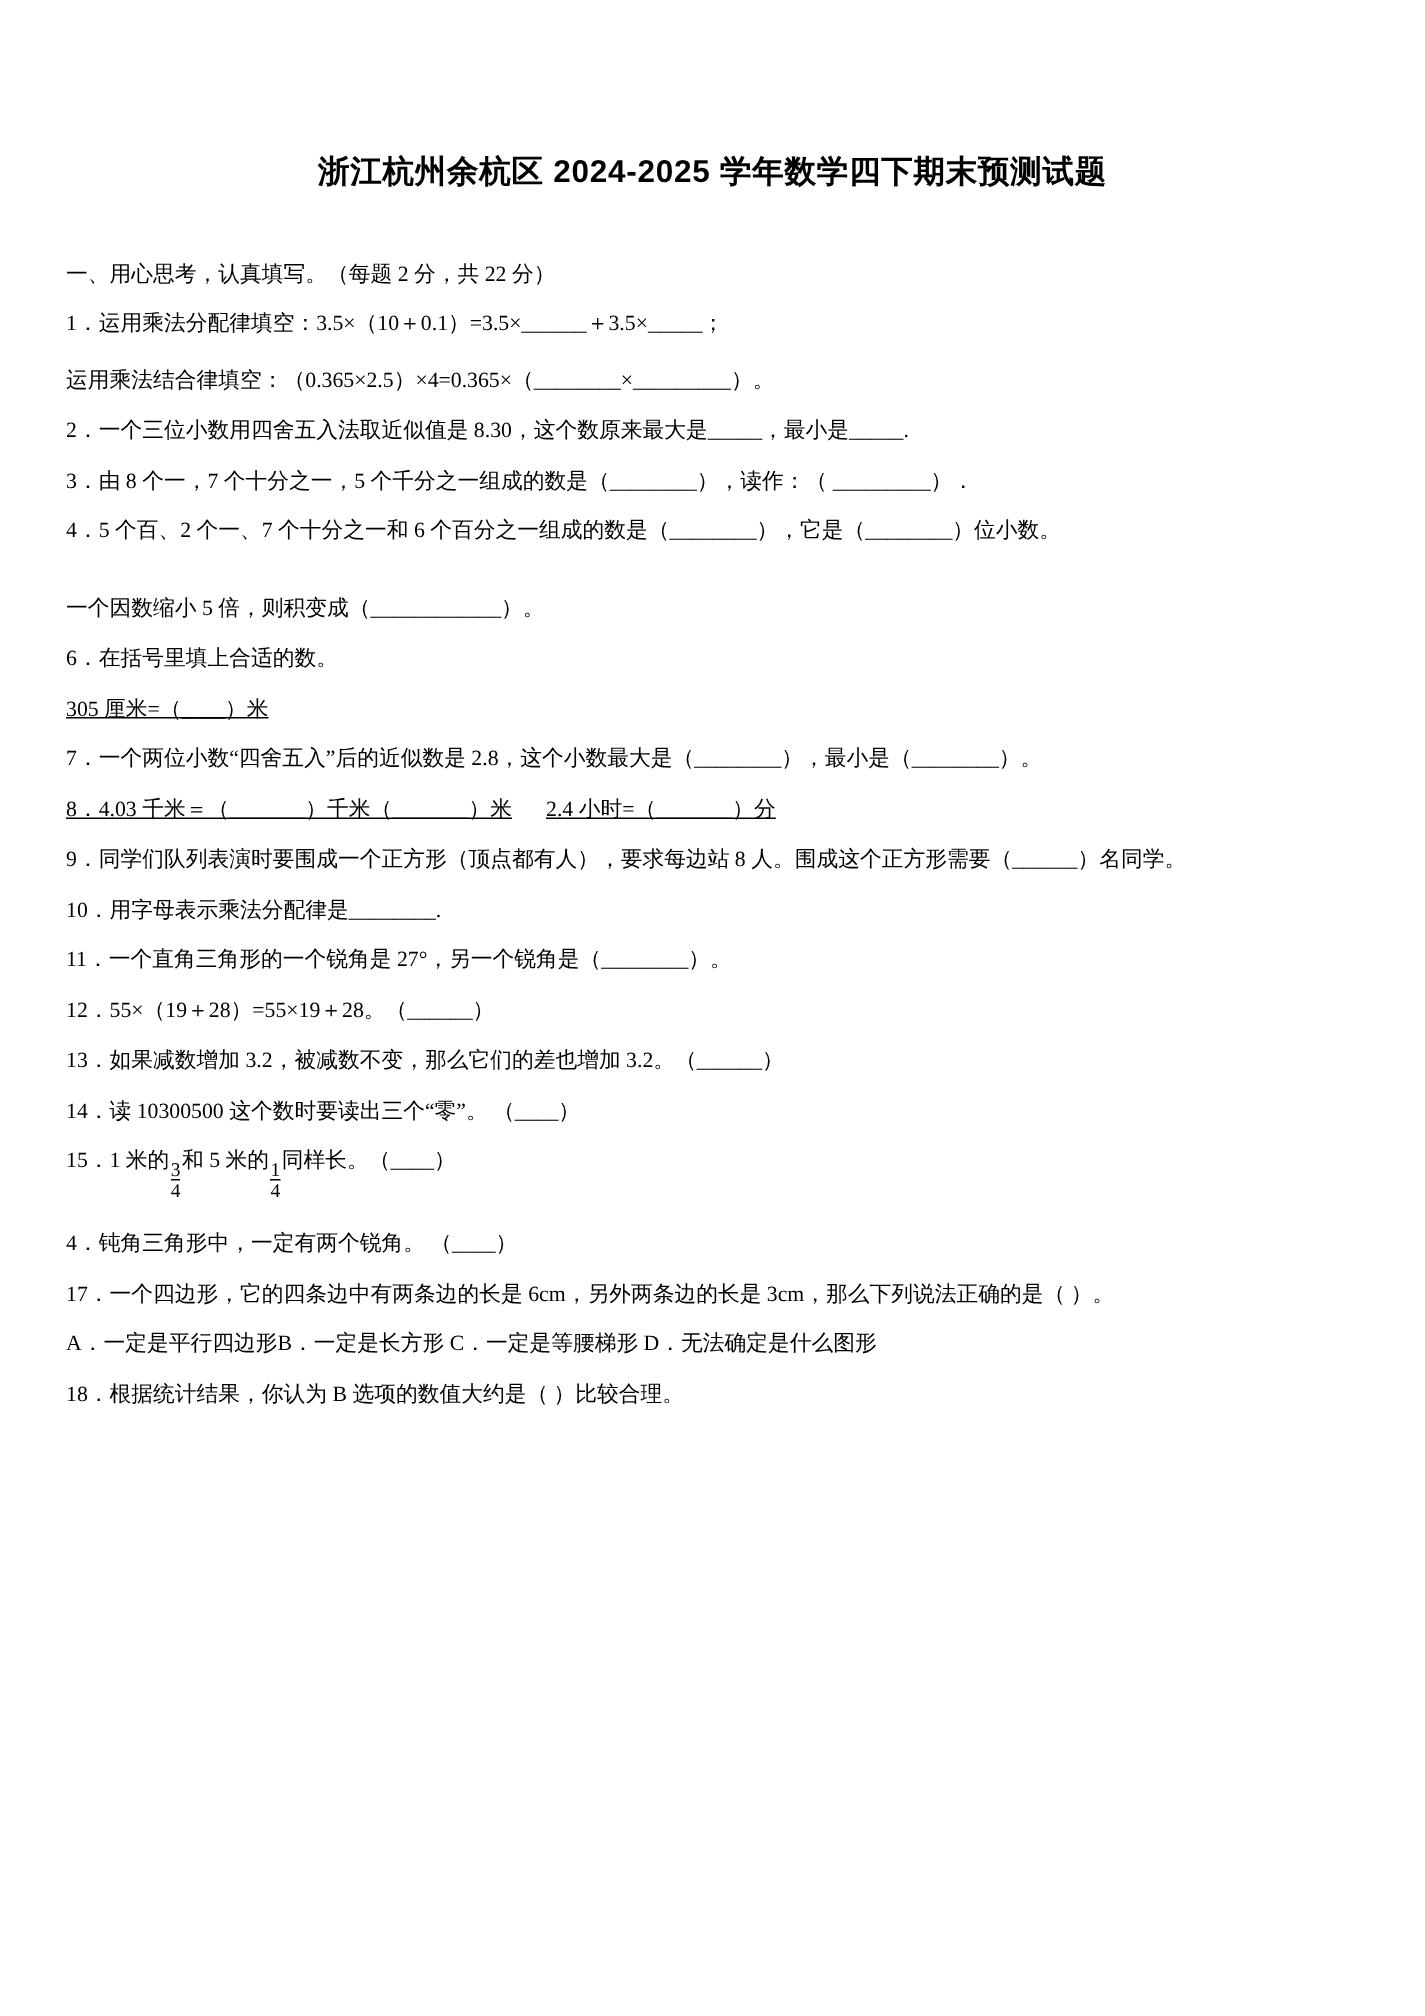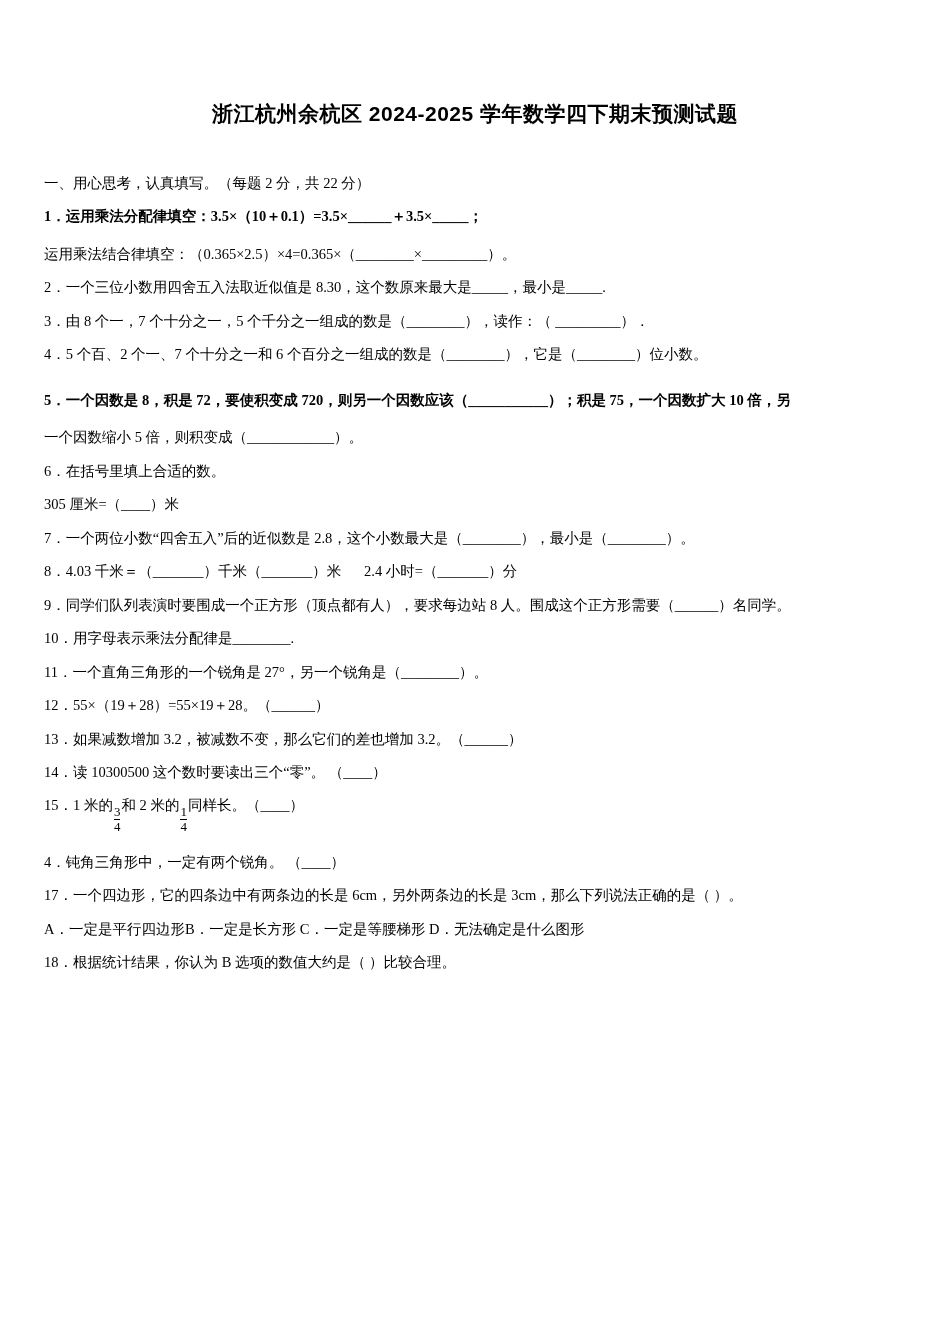--- a/index.html
+++ b/index.html
@@ -35,28 +35,28 @@
   }
   .body-text {
     font-size: 14.5px;
     line-height: 1.55;
   }
   p.line {
     margin: 0 0 11px 0;
   }
   p.tight {
     margin: 0 0 9px 0;
-    font-weight: bold;
   }
   .sec {
     margin-top: 2px;
   }
   .twocol {
     display: flex;
     margin: 0 0 11px 0;
+    text-decoration: underline;
   }
   .twocol .c1 { width: 252px; flex: none; }
   .twocol .c2 { flex: 1; }
   .frac {
     display: inline-flex;
     flex-direction: column;
     vertical-align: -0.45em;
     text-align: center;
     line-height: 1.05;
     font-size: 13px;
@@ -80,21 +80,20 @@
     <p class="line">一、用心思考，认真填写。（每题 2 分，共 22 分）</p>
     <p class="tight">1．运用乘法分配律填空：3.5×（10＋0.1）=3.5×______＋3.5×_____；</p>
     <div class="spacer-sm"></div>
     <p class="line">运用乘法结合律填空：（0.365×2.5）×4=0.365×（________×_________）。</p>
     <p class="line">2．一个三位小数用四舍五入法取近似值是 8.30，这个数原来最大是_____，最小是_____.</p>
     <p class="line">3．由 8 个一，7 个十分之一，5 个千分之一组成的数是（________），读作：（ _________）．</p>
     <p class="line">4．5 个百、2 个一、7 个十分之一和 6 个百分之一组成的数是（________），它是（________）位小数。</p>
 
     <div class="spacer-md"></div>
 
-    <p class="tight">5．一个因数是 8，积是 72，要使积变成 720，则另一个因数应该（___________）；积是 75，一个因数扩大 10 倍，另</p>
     <div class="spacer-sm"></div>
     <p class="line">一个因数缩小 5 倍，则积变成（____________）。</p>
     <p class="line">6．在括号里填上合适的数。</p>
 
     <div class="twocol">
       <div class="c1">305 厘米=（____）米</div>
     </div>
 
     <p class="line">7．一个两位小数“四舍五入”后的近似数是 2.8，这个小数最大是（________），最小是（________）。</p>
 
@@ -108,21 +107,21 @@
     <p class="line">11．一个直角三角形的一个锐角是 27°，另一个锐角是（________）。</p>
 
     <p class="line">12．55×（19＋28）=55×19＋28。（______）</p>
     <p class="line">13．如果减数增加 3.2，被减数不变，那么它们的差也增加 3.2。（______）</p>
     <p class="line">14．读 10300500 这个数时要读出三个“零”。 （____）</p>
 
     <p class="line">
       <span>15．1 米的</span><span class="frac">
           <span class="num">3</span>
           <span class="den">4</span>
-        </span><span>和 2 米的</span><span class="frac">
+        </span><span>和 5 米的</span><span class="frac">
           <span class="num">1</span>
           <span class="den">4</span>
         </span><span>同样长。（____）</span>
     </p>
 
     <div class="spacer-sm"></div>
     <p class="line">4．钝角三角形中，一定有两个锐角。 （____）</p>
 
     <p class="line">17．一个四边形，它的四条边中有两条边的长是 6cm，另外两条边的长是 3cm，那么下列说法正确的是（ ）。</p>
     <p class="line opts">A．一定是平行四边形B．一定是长方形      C．一定是等腰梯形   D．无法确定是什么图形</p>

